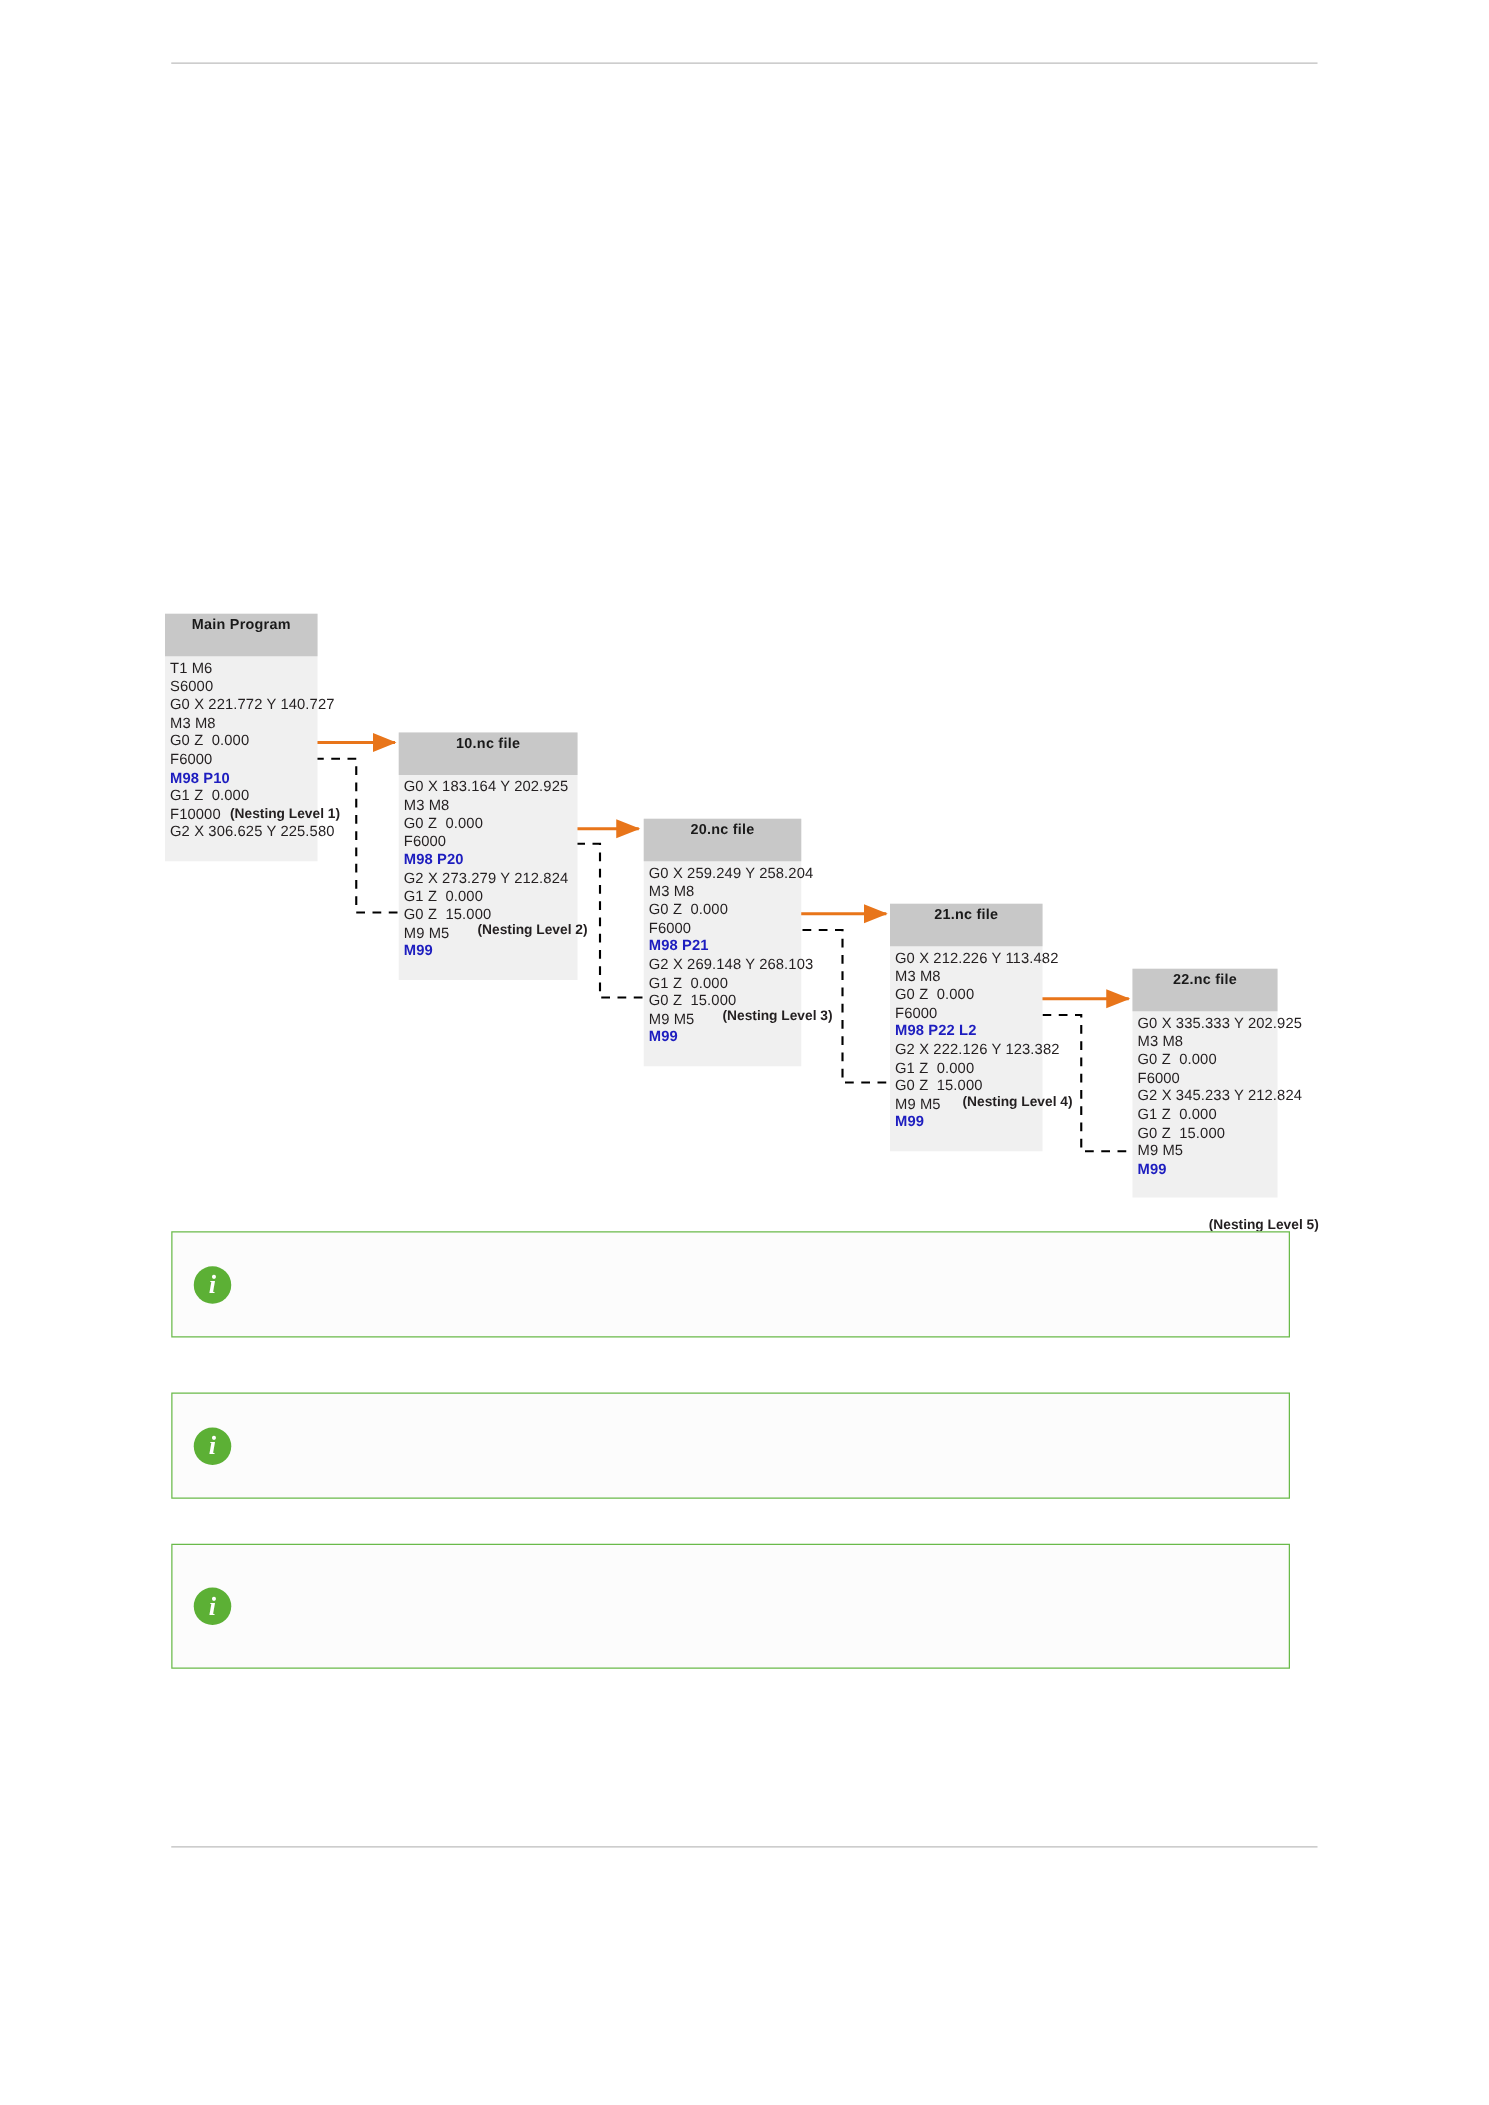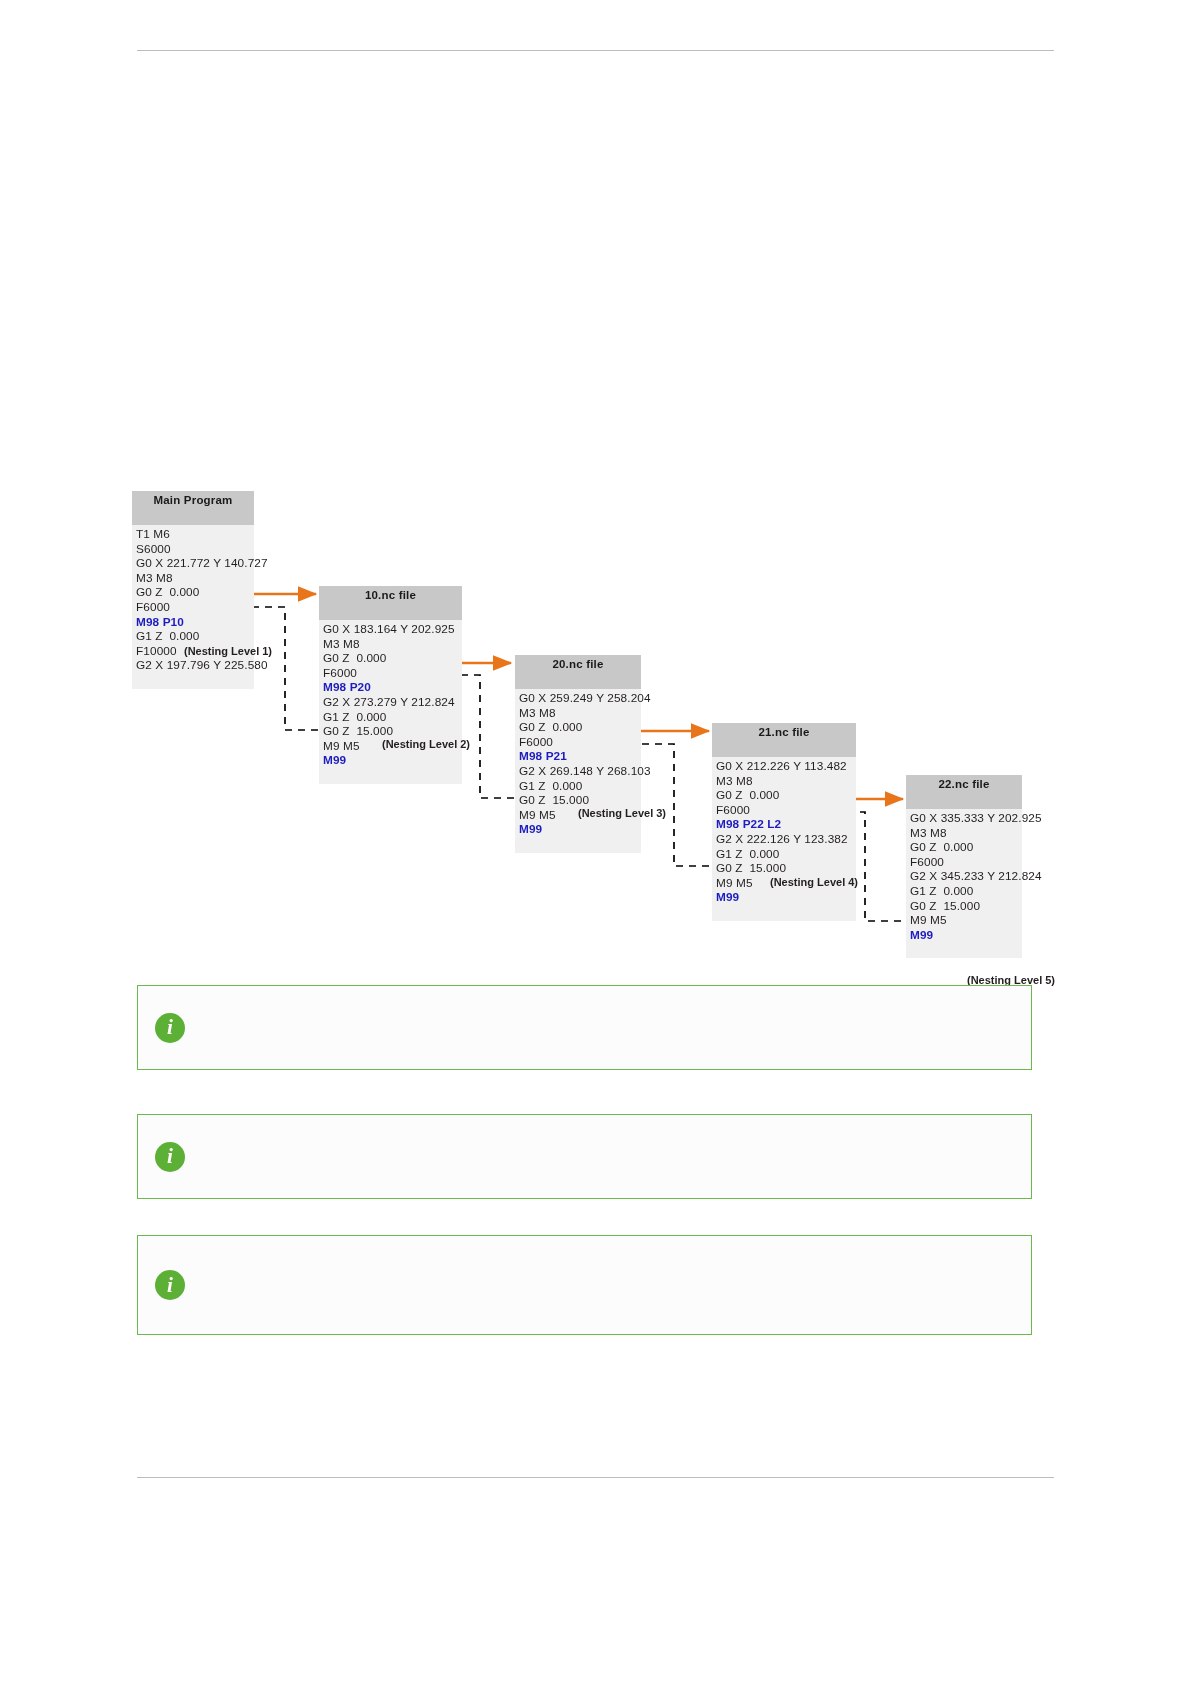--- a/index.html
+++ b/index.html
@@ -103,21 +103,21 @@
   <div class="body">
       <div class="line">T1 M6</div>
       <div class="line">S6000</div>
       <div class="line">G0 X 221.772 Y 140.727</div>
       <div class="line">M3 M8</div>
       <div class="line">G0 Z  0.000</div>
       <div class="line">F6000</div>
       <div class="line call">M98 P10</div>
       <div class="line">G1 Z  0.000</div>
       <div class="line">F10000</div>
-      <div class="line">G2 X 197.796 Y 225.580</div>
+      <div class="line">G2 X 306.625 Y 225.580</div>
     </div>
 </div>
 <div class="nest-label" style="left:144px;top:645px;">(Nesting Level 1)</div>
 
 <div class="block" id="blk1" style="left:319px;top:586px;width:143px;">
   <div class="title">10.nc file</div>
   <div class="body">
       <div class="line">G0 X 183.164 Y 202.925</div>
       <div class="line">M3 M8</div>
       <div class="line">G0 Z  0.000</div>
@@ -142,21 +142,21 @@
       <div class="line call">M98 P21</div>
       <div class="line">G2 X 269.148 Y 268.103</div>
       <div class="line">G1 Z  0.000</div>
       <div class="line">G0 Z  15.000</div>
       <div class="line">M9 M5</div>
       <div class="line ret">M99</div>
     </div>
 </div>
 <div class="nest-label" style="left:538px;top:807px;">(Nesting Level 3)</div>
 
-<div class="block" id="blk3" style="left:712px;top:723px;width:144px;">
+<div class="block" id="blk3" style="left:712px;top:723px;width:122px;">
   <div class="title">21.nc file</div>
   <div class="body">
       <div class="line">G0 X 212.226 Y 113.482</div>
       <div class="line">M3 M8</div>
       <div class="line">G0 Z  0.000</div>
       <div class="line">F6000</div>
       <div class="line call">M98 P22 L2</div>
       <div class="line">G2 X 222.126 Y 123.382</div>
       <div class="line">G1 Z  0.000</div>
       <div class="line">G0 Z  15.000</div>

